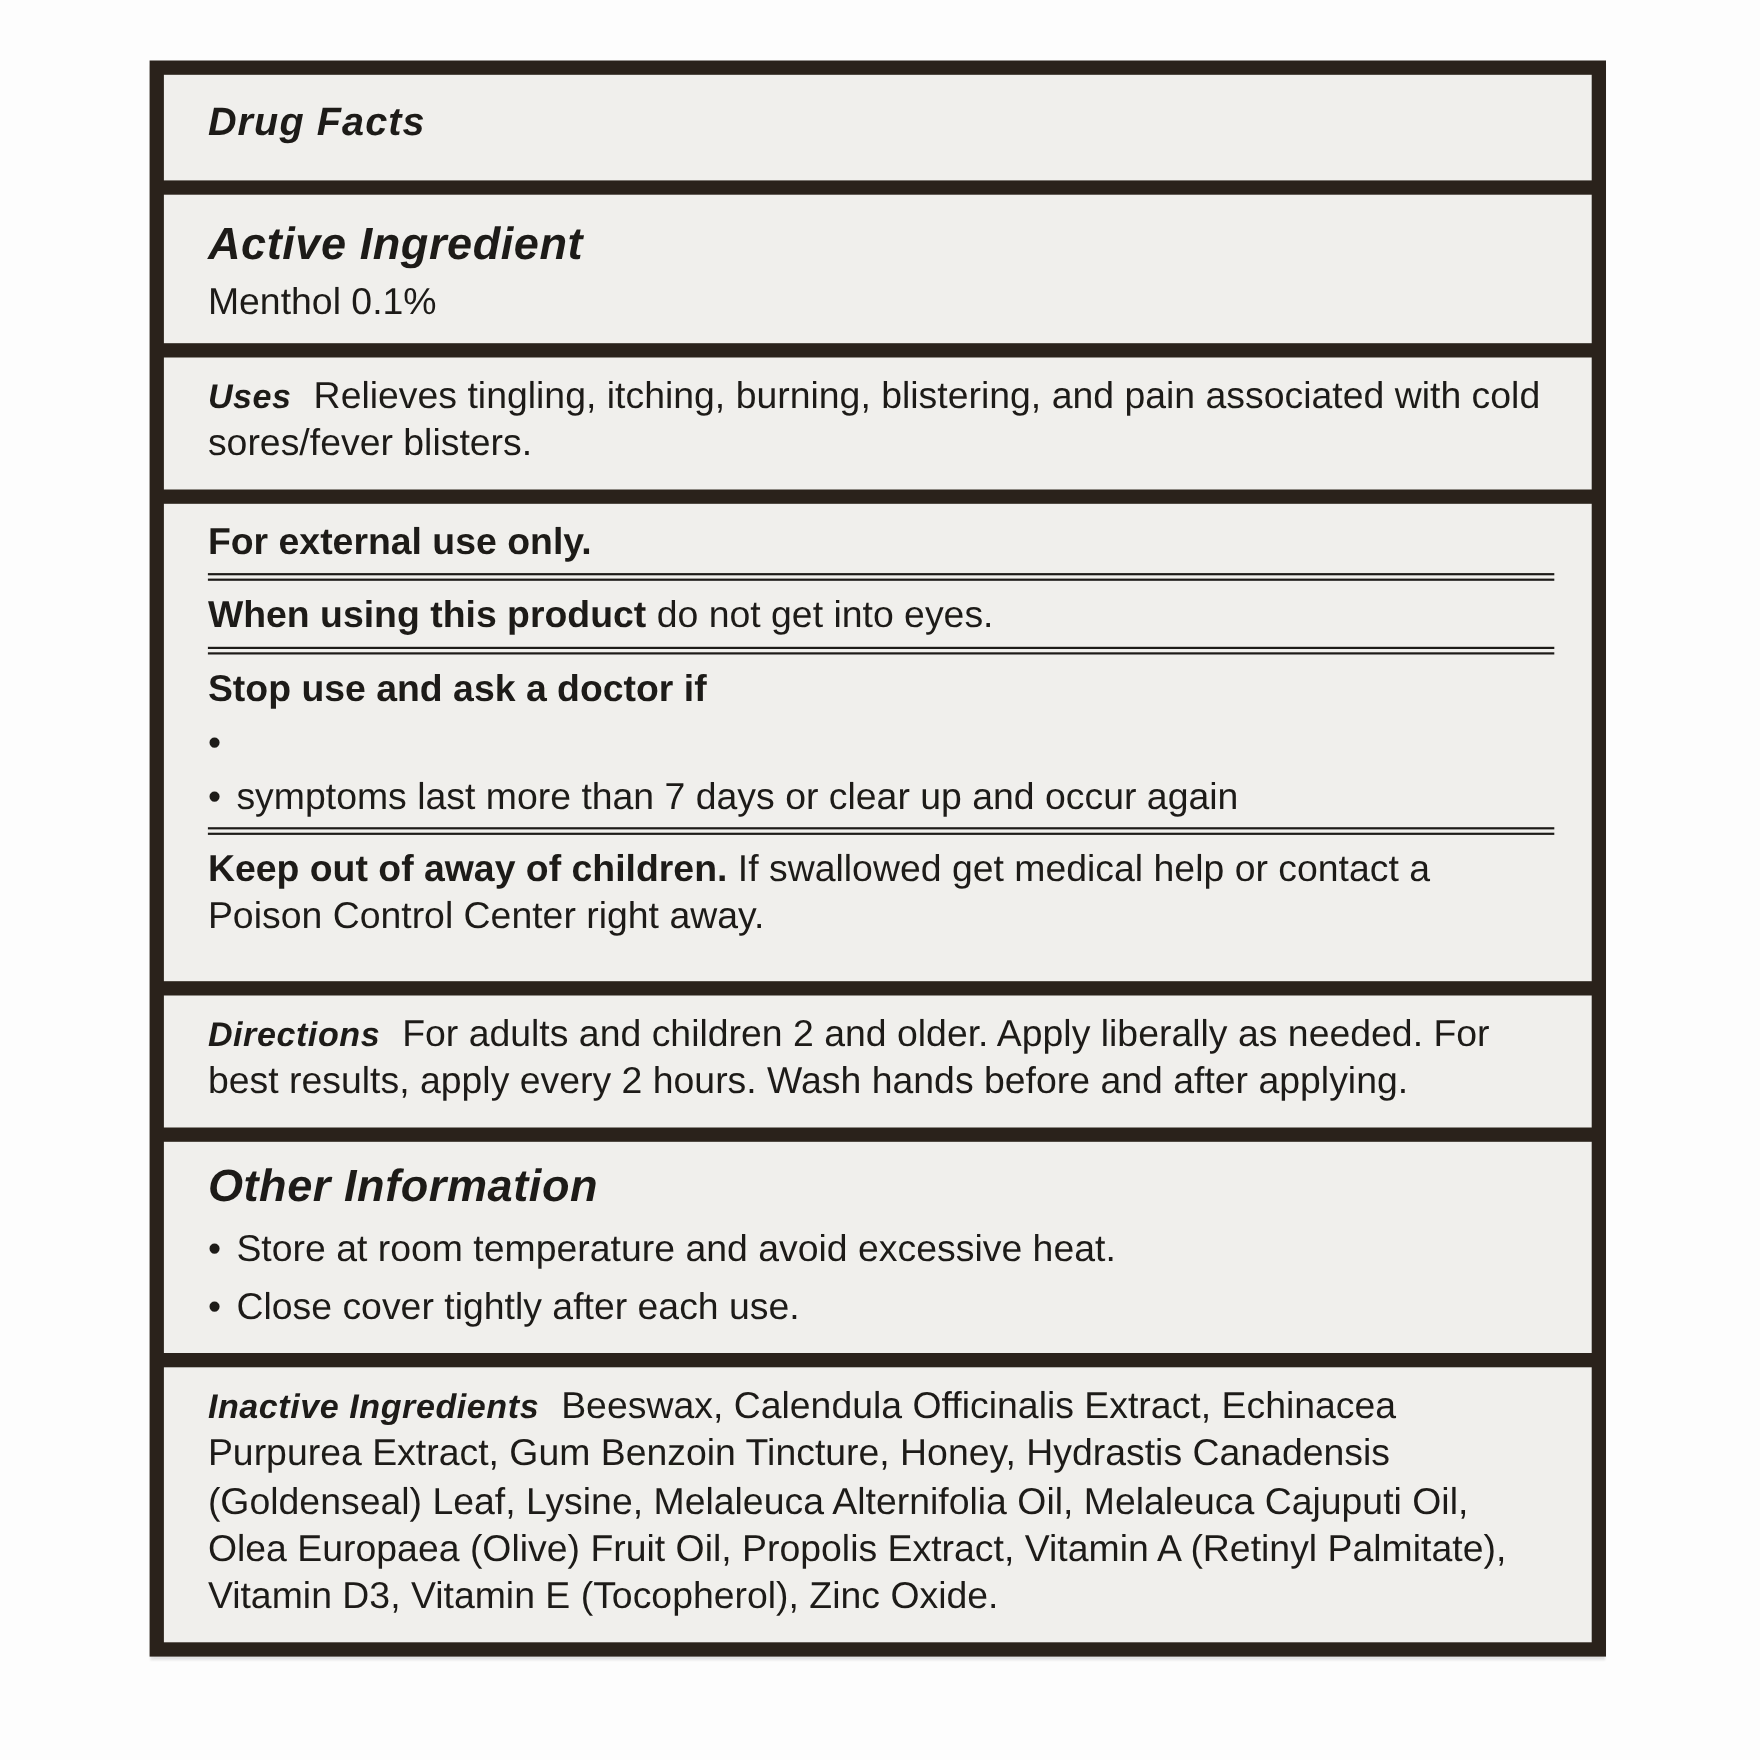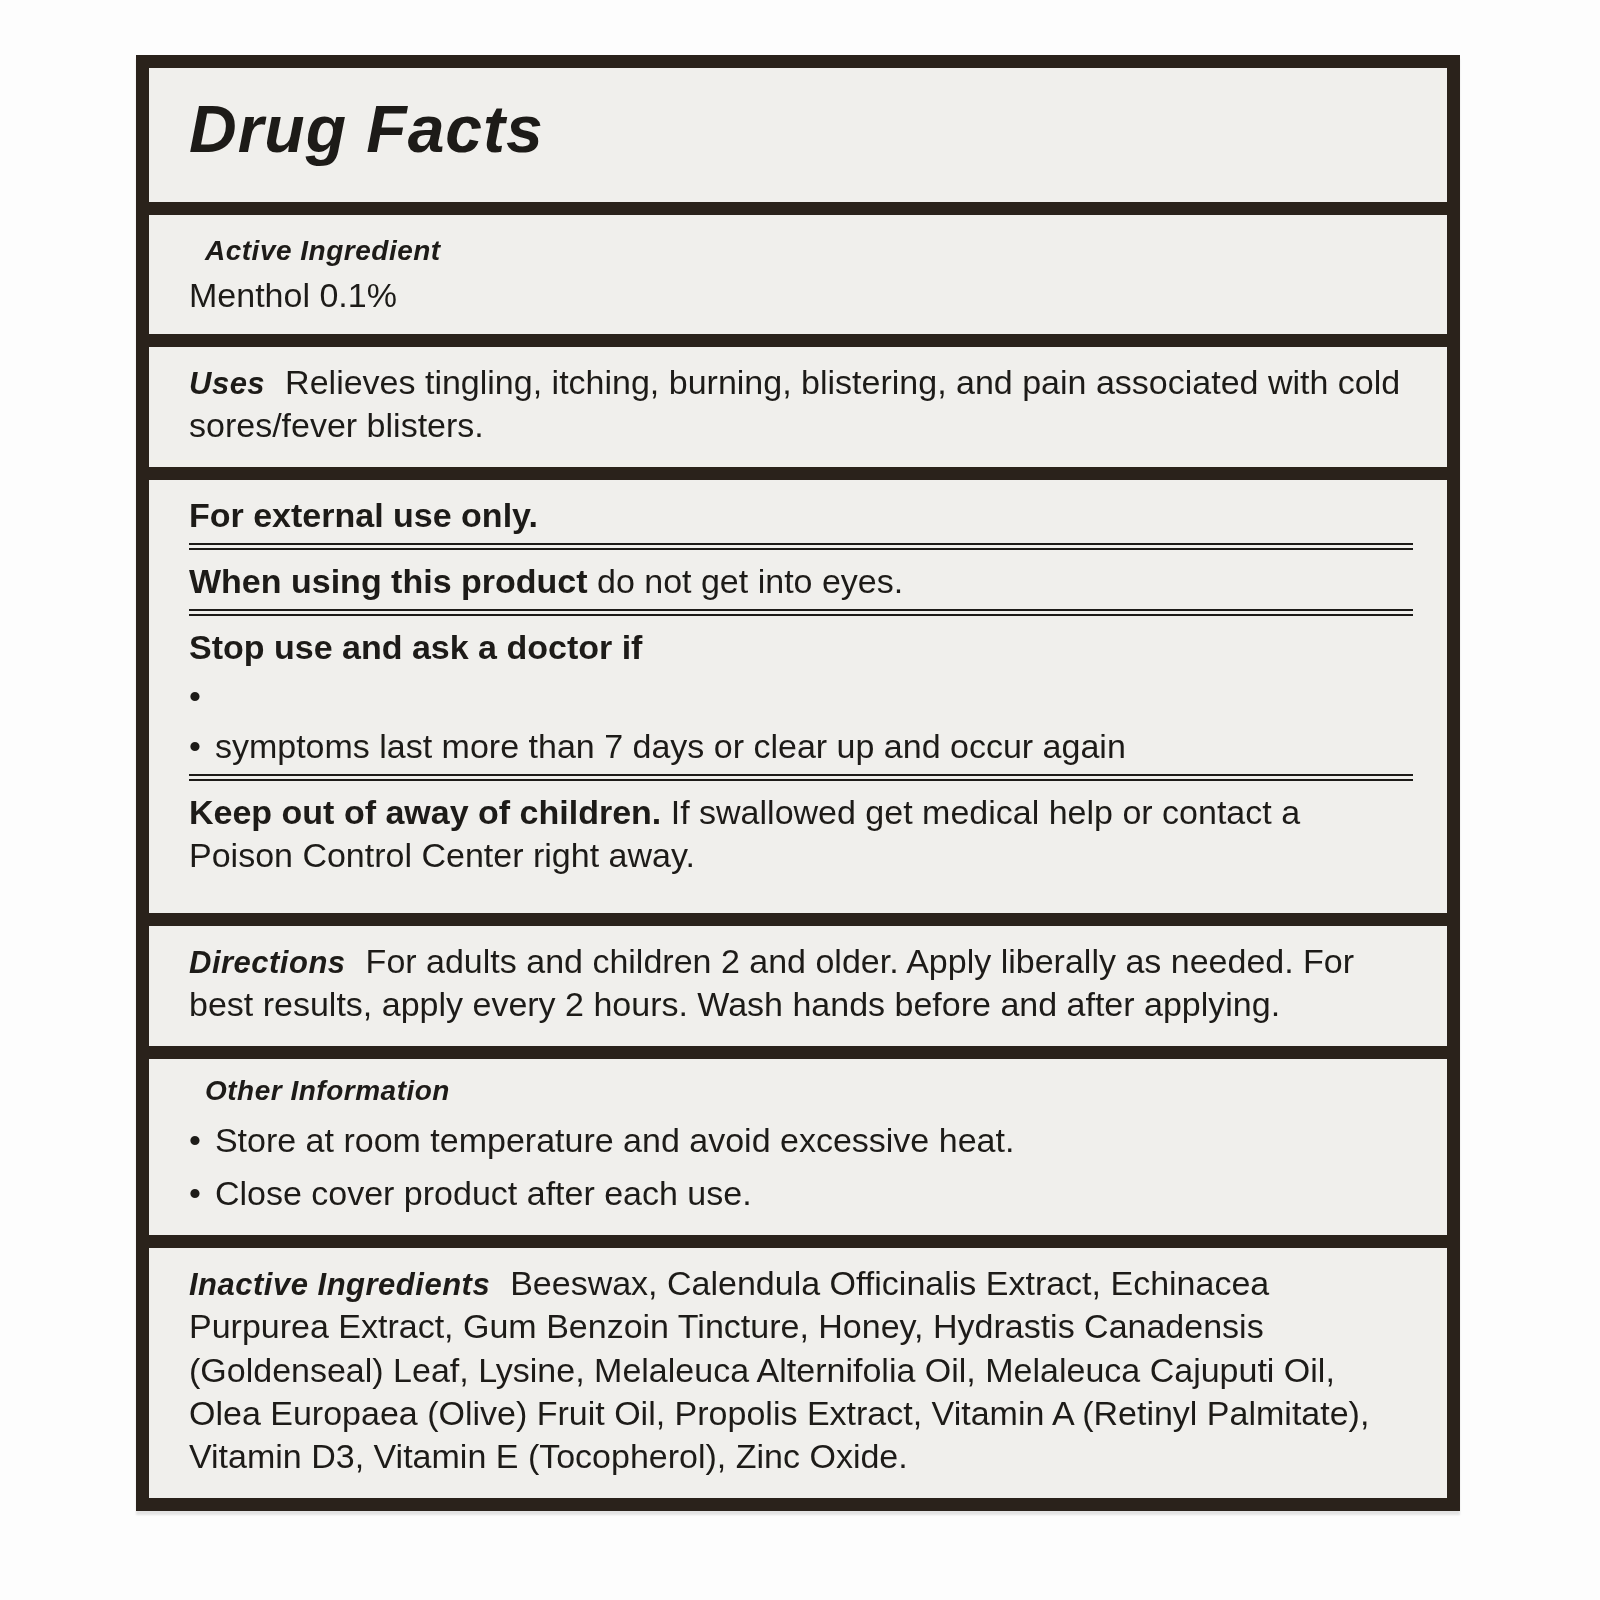--- a/index.html
+++ b/index.html
@@ -24,33 +24,32 @@
     gap: 13px;
     box-shadow: 0 4px 2px rgba(0,0,0,0.10);
   }
   .section {
     background: #f0efec;
     padding: 14px 34px 20px 40px;
     font-size: 34px;
     line-height: 1.27;
   }
   .title {
-    font-size: 66px;
+    font-size: 36px;
     font-weight: bold;
     font-style: italic;
     letter-spacing: 1px;
     padding-top: 6px;
     padding-bottom: 10px;
   }
   .sec-head {
-    font-size: 28px;
+    font-size: 41px;
     font-weight: bold;
     font-style: italic;
     letter-spacing: 0.5px;
-    margin-left: 16px;
   }
   .inline-head {
     font-size: 31px;
     font-weight: bold;
     font-style: italic;
     margin-right: 20px;
     letter-spacing: 0.5px;
   }
   .two-col {
     display: flex;
@@ -127,21 +126,21 @@
   </div>
 
   <div class="section">
     <div class="sec-head">Other Information</div>
     <div class="bullet-row mt10">
       <span class="bullet-glyph">•</span>
       <span>Store at room temperature and avoid excessive heat.</span>
     </div>
     <div class="bullet-row mt10">
       <span class="bullet-glyph">•</span>
-      <span>Close cover product after each use.</span>
+      <span>Close cover tightly after each use.</span>
     </div>
   </div>
 
   <div class="section">
     <span class="inline-head">Inactive Ingredients</span><span>Beeswax, Calendula Officinalis Extract, Echinacea Purpurea Extract, Gum Benzoin Tincture, Honey, Hydrastis Canadensis (Goldenseal) Leaf, Lysine, Melaleuca Alternifolia Oil, Melaleuca Cajuputi Oil, Olea Europaea (Olive) Fruit Oil, Propolis Extract, Vitamin A (Retinyl Palmitate), Vitamin D3, Vitamin E (Tocopherol), Zinc Oxide.</span>
   </div>
 
 </div>
 
 </body></html>

